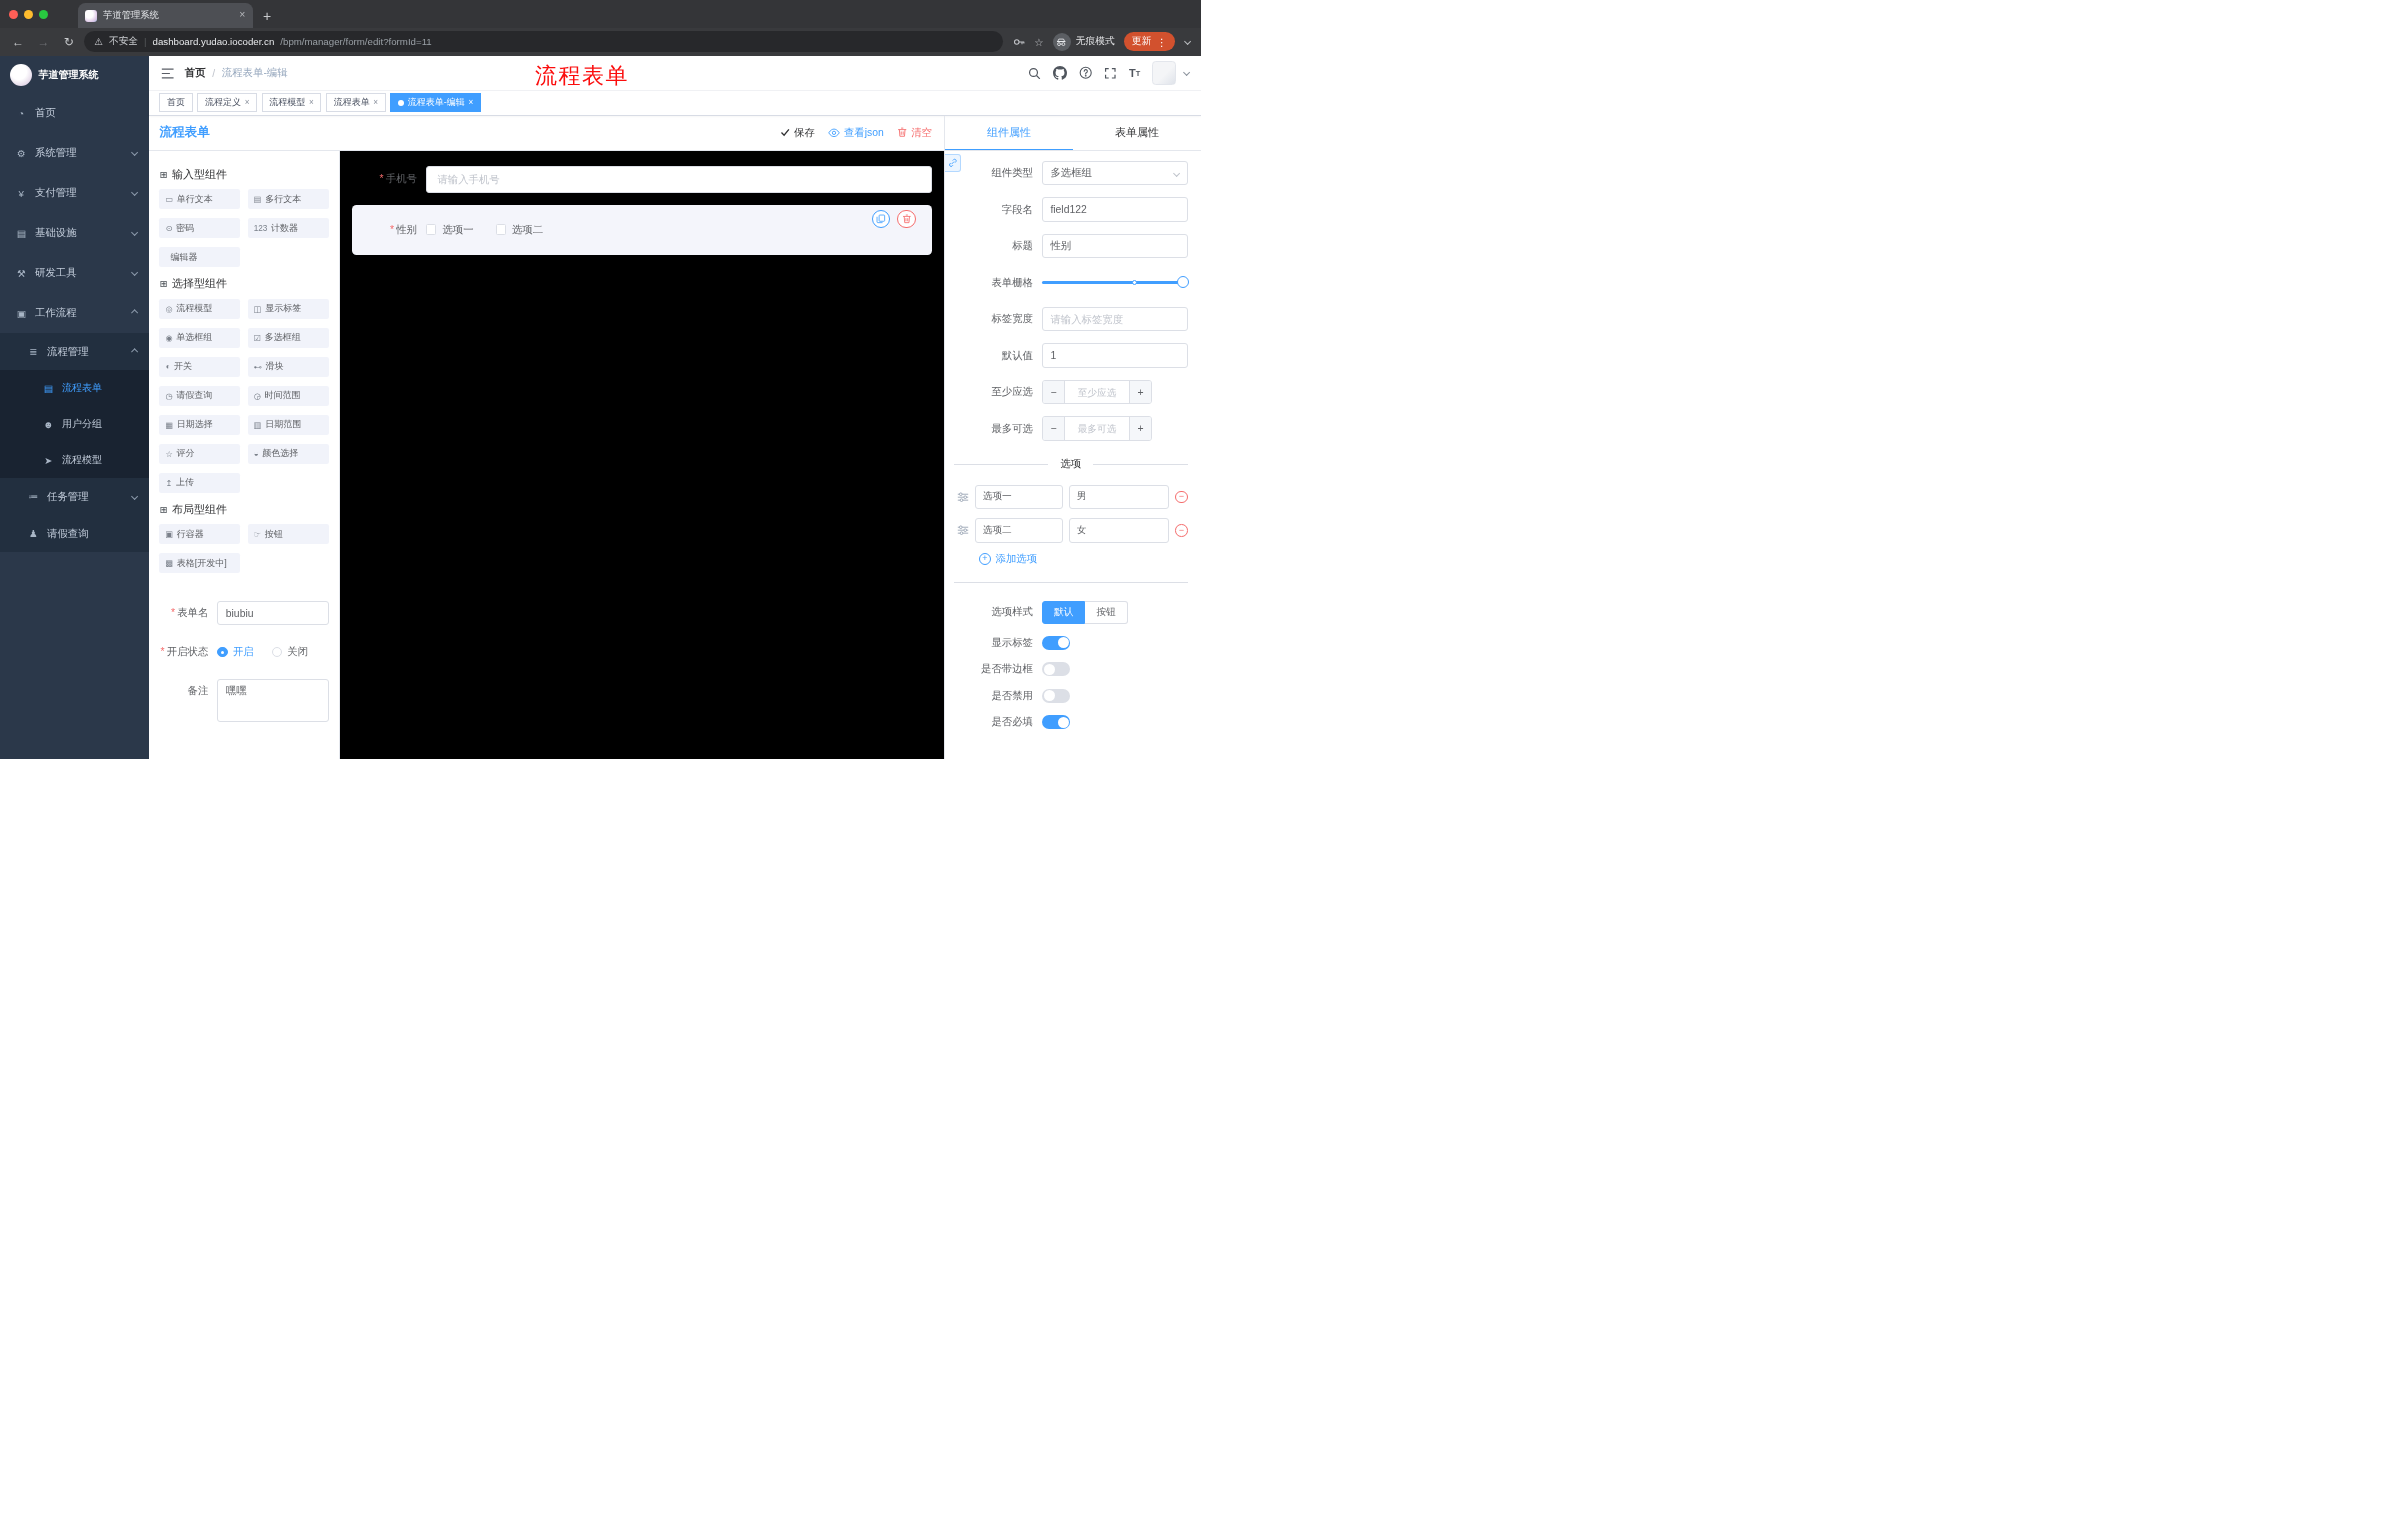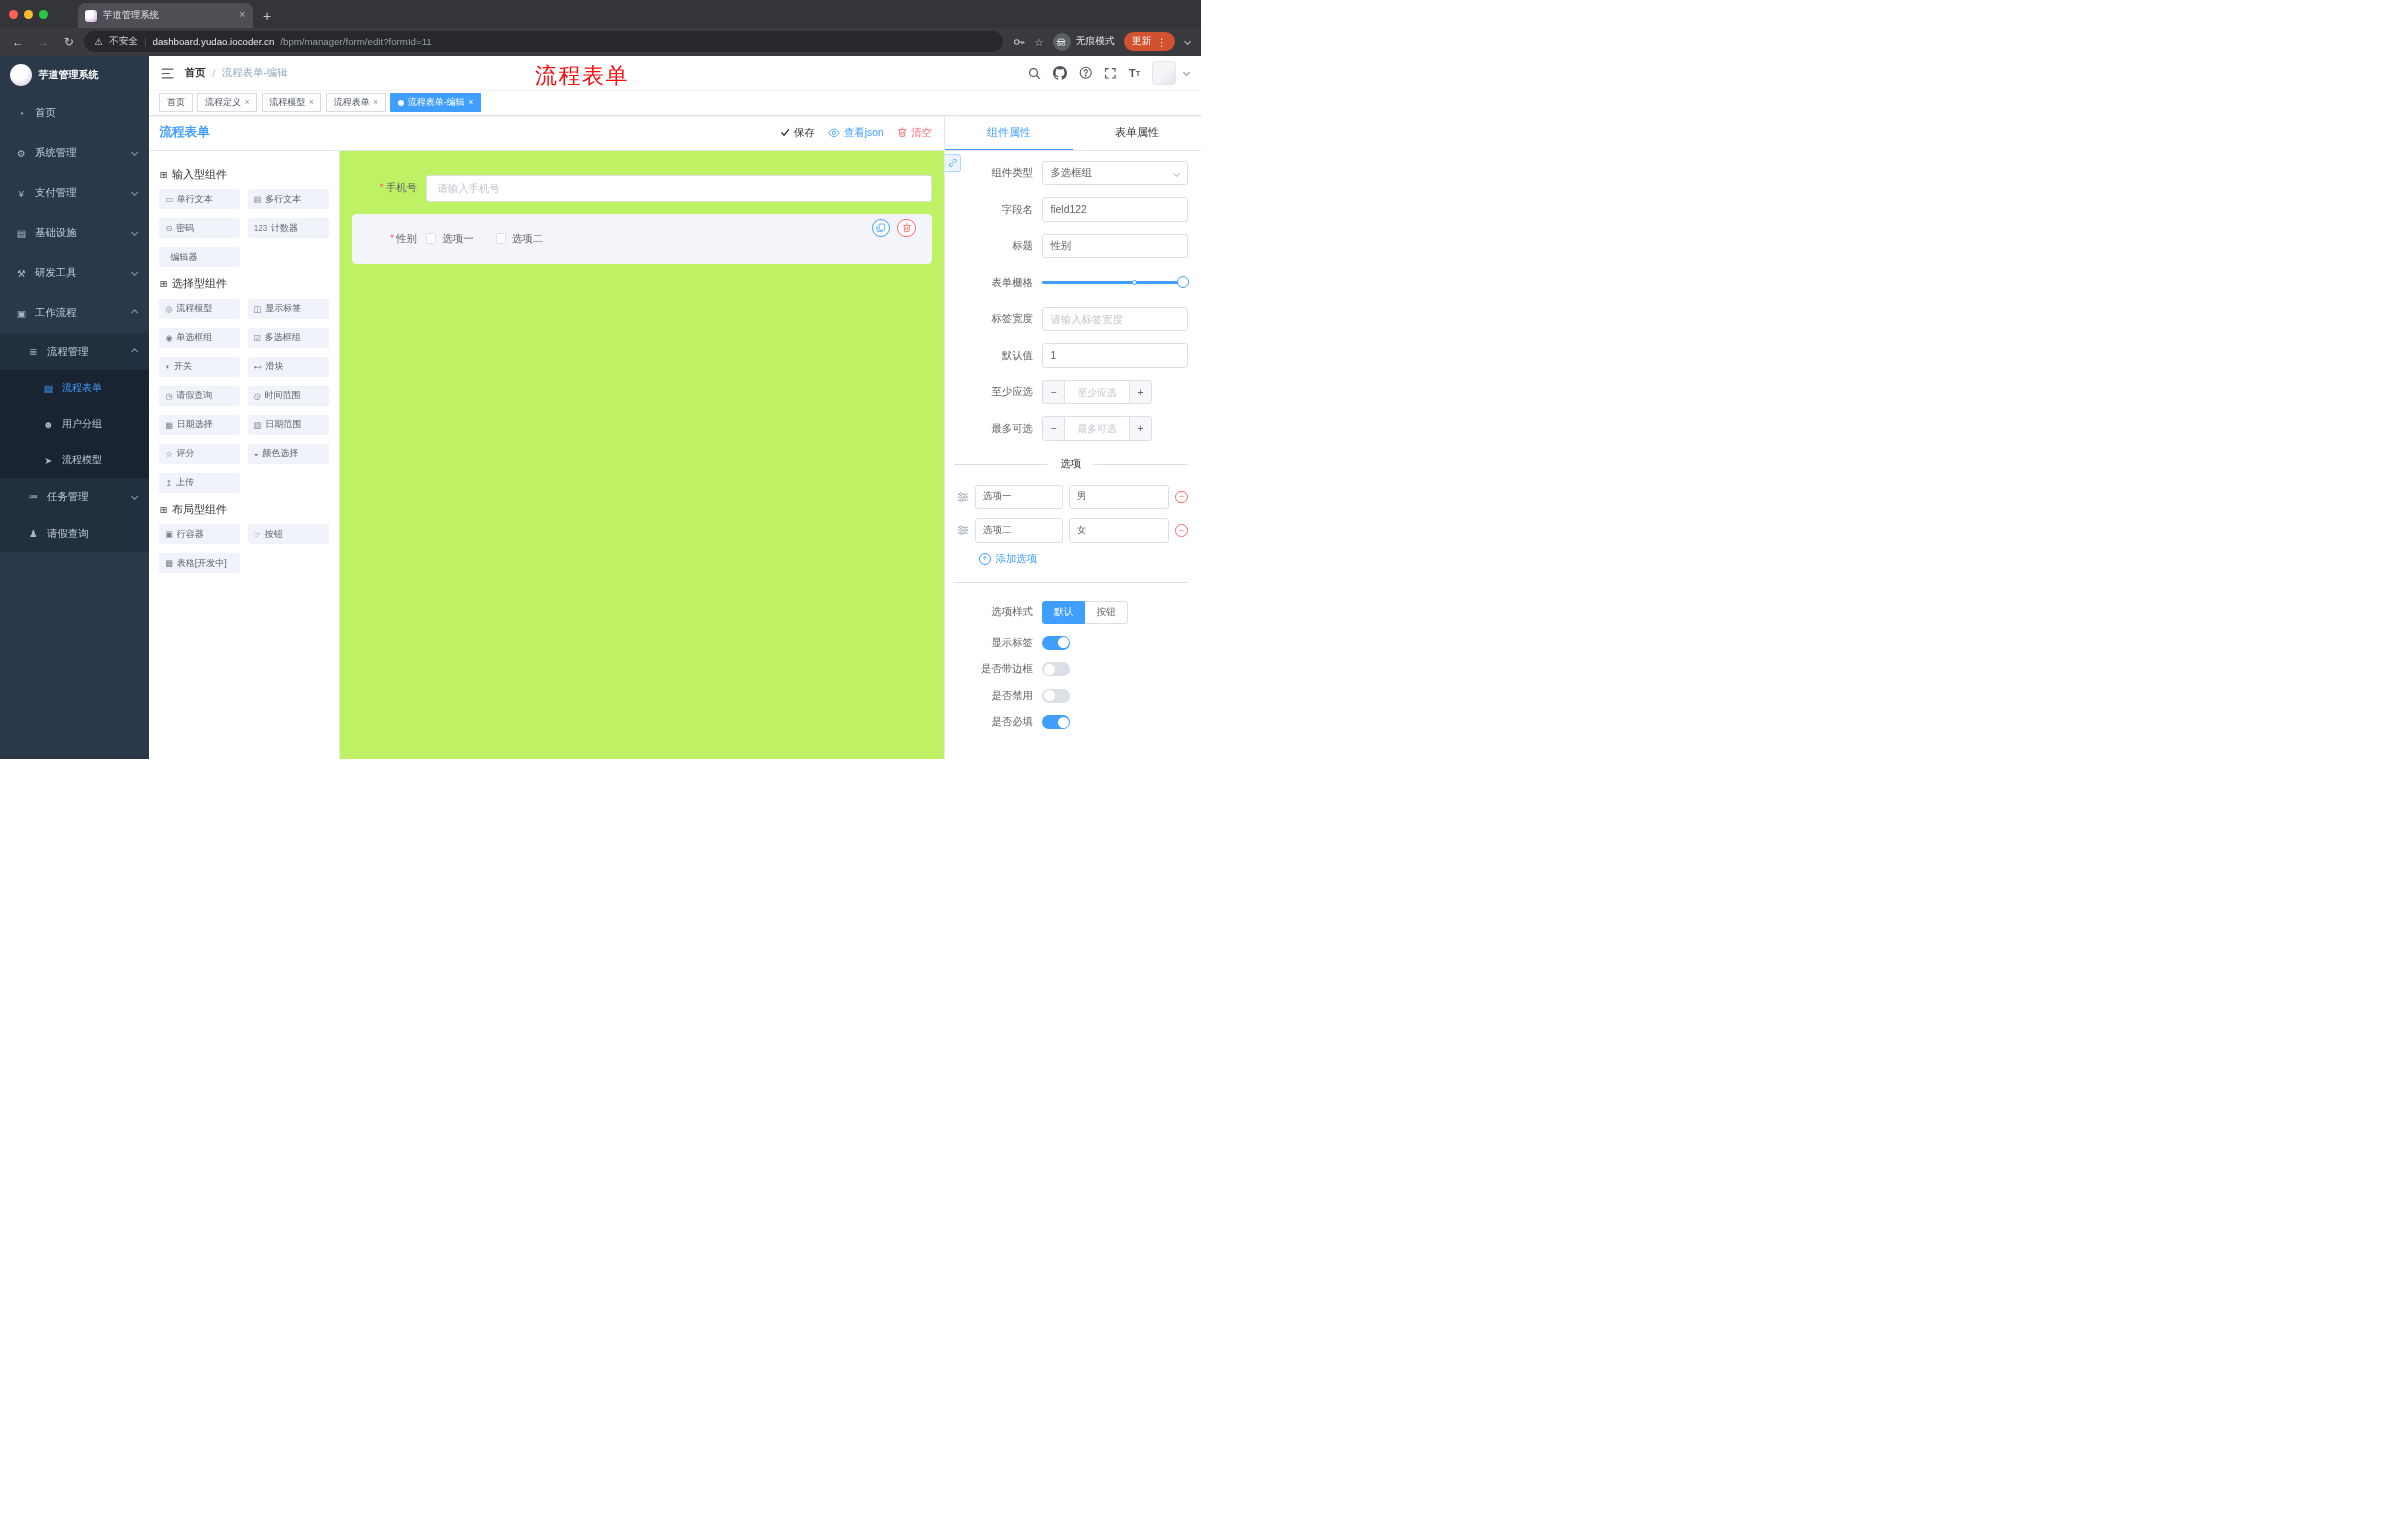--- a/index.html
+++ b/index.html
@@ -106,21 +106,21 @@
   .minput { flex:1; height:24px; border:0.7px solid #dcdfe6; border-radius:3px; padding:0 7.4px; font-size:10.4px; color:#606266; font-family:inherit; width:100%; }
   .mtextarea { flex:1; height:43px; border:0.7px solid #dcdfe6; border-radius:3px; padding:3.7px 7.4px; font-size:10.4px; color:#606266; resize:none; font-family:inherit; }
   .radio-group { display:flex; align-items:center; gap:18px; height:24px; }
   .radio { display:flex; align-items:center; gap:5.2px; font-size:10.4px; color:#606266; cursor:pointer; }
   .rdot { width:10.4px; height:10.4px; border-radius:50%; border:0.7px solid #dcdfe6; background:#fff; flex:none; position:relative; }
   .radio.checked .rdot { background:#409eff; border-color:#409eff; }
   .radio.checked .rdot::after { content:""; position:absolute; left:3px; top:3px; width:3px; height:3px; border-radius:50%; background:#fff; }
   .radio.checked { color:#409eff; }
 
   
-  .canvas { flex:1; padding:24px 12px; min-width:0; overflow:hidden; background:#bef264; }
+  .canvas { flex:1; padding:15px 12px; min-width:0; overflow:hidden; background:#000000; }
   .frow { display:flex; align-items:center; }
   .flabel { width:74px; flex:none; text-align:right; padding-right:9px; font-size:10.4px; color:#606266; white-space:nowrap; }
   .finput { flex:1; height:27px; border:0.7px solid #dcdfe6; border-radius:3px; padding:0 10.4px; font-size:10.4px; color:#606266; font-family:inherit; }
   input::placeholder, textarea::placeholder { color:#c0c4cc; }
   .widget { position:relative; margin-top:12px; background:#f4f5fb; border-radius:4.5px; padding:18px 12px 18px 0; }
   .widget-actions { position:absolute; top:5.2px; right:16.3px; display:flex; gap:6.7px; }
   .wbtn { width:18.6px; height:18.6px; border-radius:50%; background:#fff; display:flex; align-items:center; justify-content:center; cursor:pointer; }
   .wbtn.copy { border:0.7px solid #409eff; color:#409eff; }
   .wbtn.del { border:0.7px solid #f56c6c; color:#f56c6c; }
   .cbgroup { display:flex; align-items:center; gap:22px; }
@@ -504,20 +504,43 @@
               <div class="pitem">
                   <span class="pic">☞</span>
                   <span>按钮</span>
                 </div>
               <div class="pitem">
                   <span class="pic">▩</span>
                   <span>表格[开发中]</span>
                 </div>
             </div>
 
+            <div class="meta">
+              <div class="mrow">
+                <span class="mlabel req">表单名</span>
+                <input class="minput" value="biubiu" style="">
+              </div>
+              <div class="mrow">
+                <span class="mlabel req">开启状态</span>
+                <div class="radio-group">
+                  <span class="radio checked">
+                    <span class="rdot"></span>
+                    <span>开启</span>
+                  </span>
+                  <span class="radio">
+                    <span class="rdot"></span>
+                    <span>关闭</span>
+                  </span>
+                </div>
+              </div>
+              <div class="mrow">
+                <span class="mlabel">备注</span>
+                <textarea class="mtextarea" style="">嘿嘿</textarea>
+              </div>
+            </div>
           </div>
 
           <div class="canvas">
             <div class="frow">
               <span class="flabel req">手机号</span>
               <input class="finput" placeholder="请输入手机号" style="">
             </div>
 
             <div class="widget">
               <div class="widget-actions">

